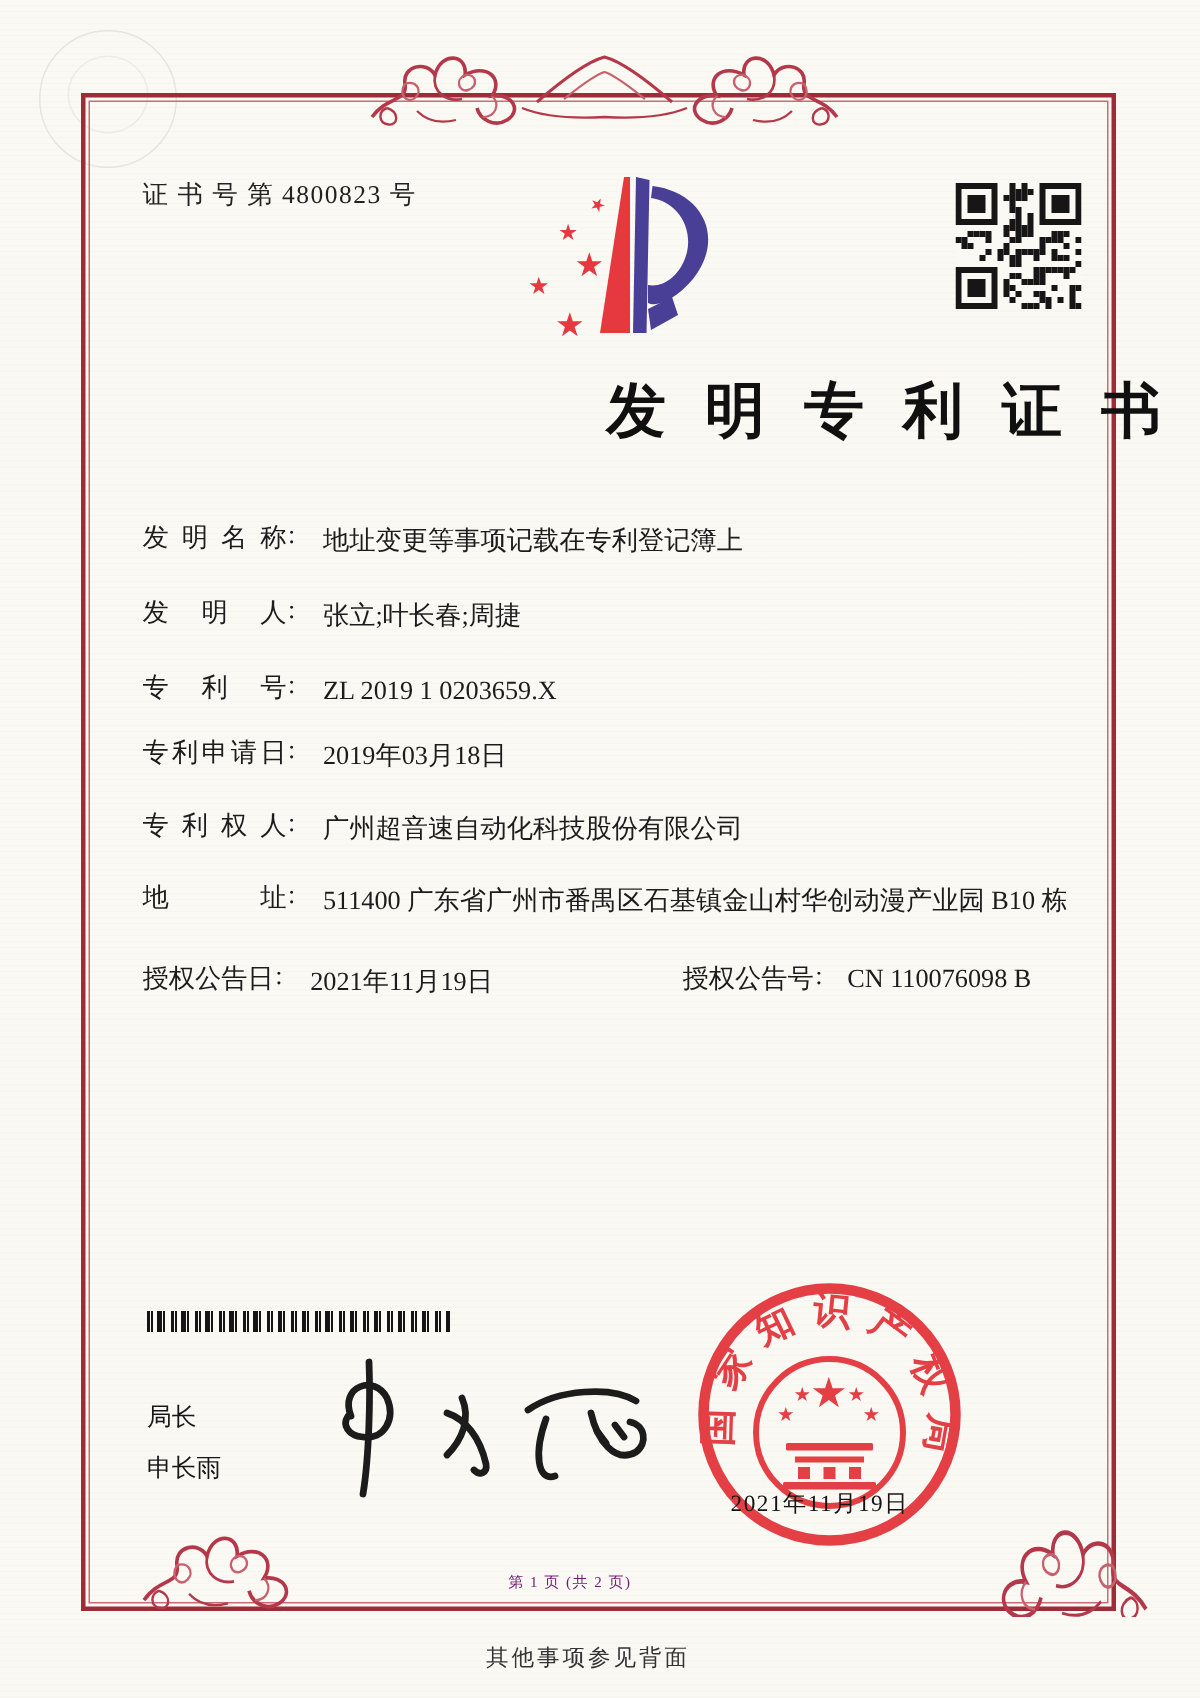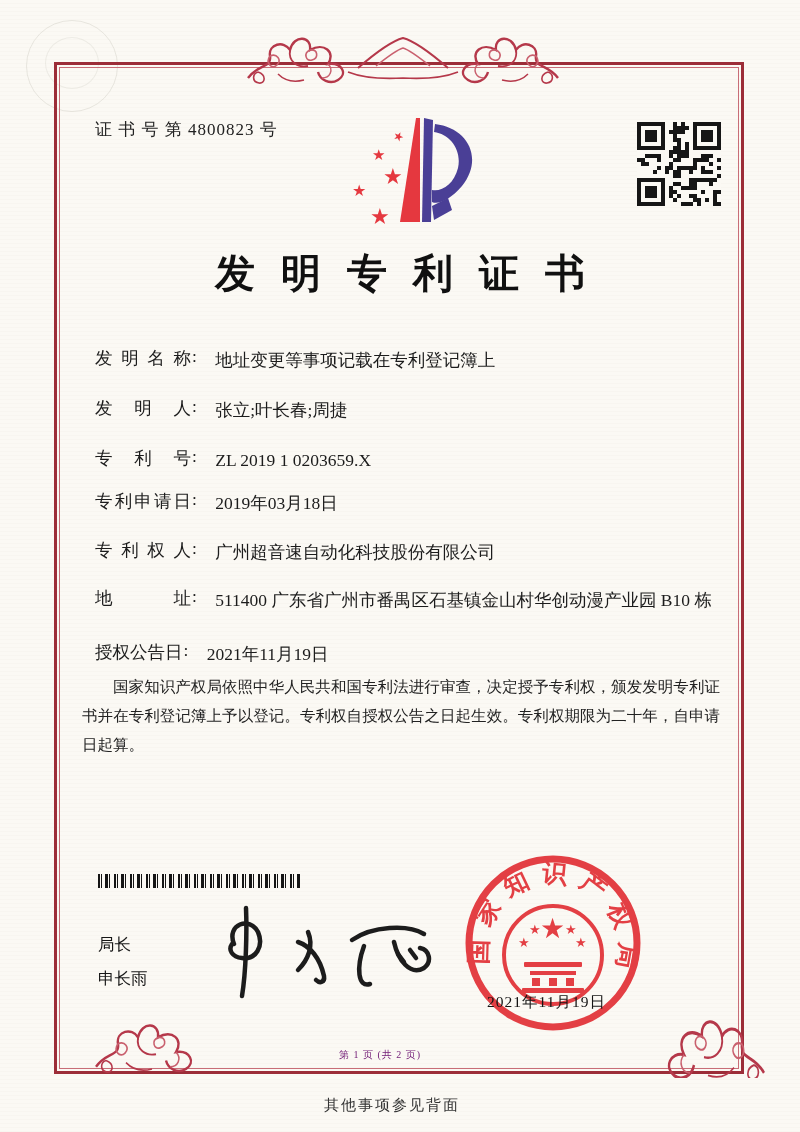--- a/index.html
+++ b/index.html
@@ -28,21 +28,21 @@
   .ghost-circle:after{
     content:"";position:absolute;left:18px;top:16px;width:52px;height:50px;border-radius:50%;
     border:1px solid rgba(170,168,155,.3);
   }
   svg{position:absolute;}
   
   .cert-number{
     position:absolute;left:95px;top:118px;font-size:17px;letter-spacing:1px;color:#222;
   }
   .title{
-    position:absolute;left:0;right:0;top:246px;text-align:center;
+    position:absolute;left:0;right:0;top:246px;text-align:right;
     font-size:40px;font-weight:600;color:#101010;letter-spacing:26px;padding-left:26px;
   }
   
   .row{position:absolute;left:95px;font-size:17.5px;color:#1c1c1c;}
   .flabel{
     display:inline-block;width:96px;text-align:justify;text-align-last:justify;
     vertical-align:top;
   }
   .colon{display:inline-block;margin:0 2px 0 1px;vertical-align:top;}
   .fvalue{display:inline-block;margin-left:12px;vertical-align:top;max-width:498px;line-height:1.62;}
@@ -267,24 +267,27 @@
   <span class="flabel">专利权人</span><span class="colon">:</span>
   <span class="fvalue">广州超音速自动化科技股份有限公司</span>
 </div>
 <div class="row" style="top:586px">
   <span class="flabel">地址</span><span class="colon">:</span>
   <span class="fvalue" style="width:498px">511400 广东省广州市番禺区石基镇金山村华创动漫产业园 B10 栋</span>
 </div>
 <div class="row" style="top:640px">
   <span class="flabel" style="width:auto;text-align-last:auto">授权公告日</span><span class="colon">:</span>
   <span class="fvalue">2021年11月19日</span>
+  <span class="row2nd">
+    <span>授权公告号</span><span class="colon">:</span>
+    <span style="margin-left:10px">CN 110076098 B</span>
+  </span>
 </div>
 
 <div class="body-text">
-  <p>国家知识产权局依照中华人民共和国专利法进行审查，决定授予专利权，颁发发明专利证书并在专利登记簿上予以登记。专利权自授权公告之日起生效。专利权期限为二十年，自申请日起算。</p>
 </div>
 
 <div class="barcode"></div>
 
 <div class="signer">
   <div>局长</div>
   <div>申长雨</div>
 </div>
 
 <svg style="left:212px;top:902px;" width="220" height="100" viewBox="0 0 220 100">

